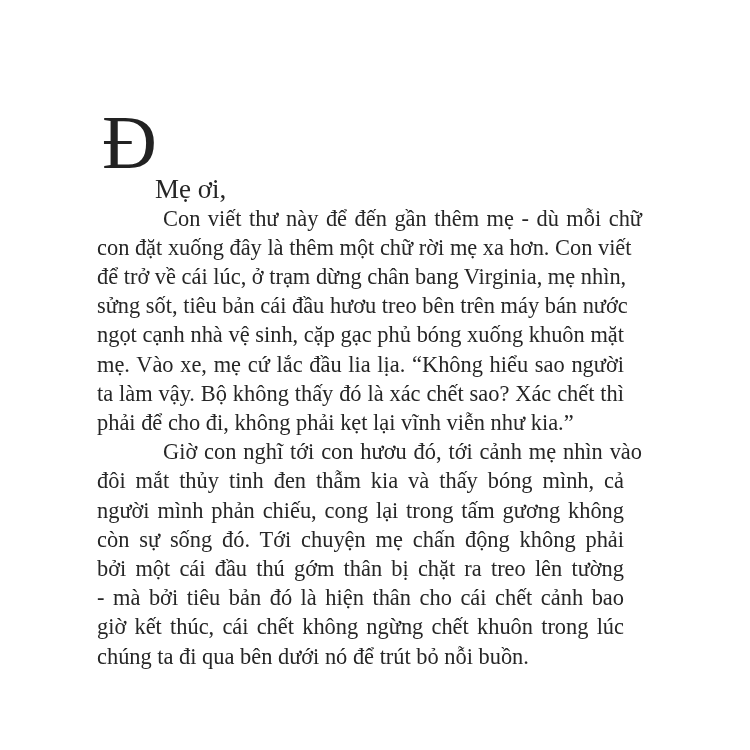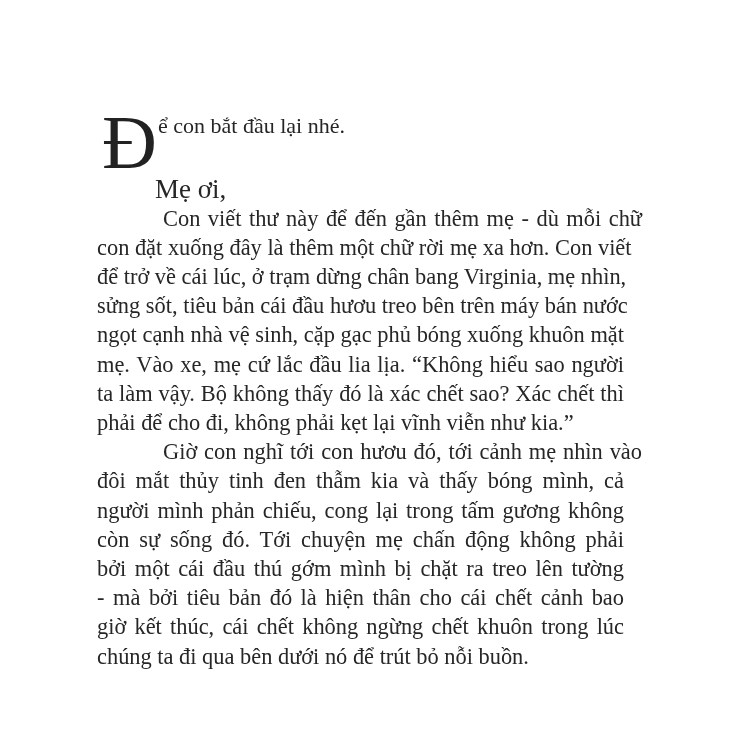--- a/index.html
+++ b/index.html
@@ -66,39 +66,38 @@
       line-height: 28px;
       white-space: nowrap;
     }
   </style>
 </head>
 <body>
 
 <div class="page">
 
   <span class="drop-cap">Đ</span>
-  <span class="opening">ể con bắt đầu lại nhé.</span>
 
   <span class="salutation">Mẹ ơi,</span>
 
   <div>
     <div class="line indent" style="top:205px">Con viết thư này để đến gần thêm mẹ - dù mỗi chữ</div>
     <div class="line" style="top:234px">con đặt xuống đây là thêm một chữ rời mẹ xa hơn. Con viết</div>
     <div class="line" style="top:263px">để trở về cái lúc, ở trạm dừng chân bang Virginia, mẹ nhìn,</div>
     <div class="line" style="top:292px">sửng sốt, tiêu bản cái đầu hươu treo bên trên máy bán nước</div>
     <div class="line" style="top:321px">ngọt cạnh nhà vệ sinh, cặp gạc phủ bóng xuống khuôn mặt</div>
     <div class="line" style="top:351px">mẹ. Vào xe, mẹ cứ lắc đầu lia lịa. “Không hiểu sao người</div>
     <div class="line" style="top:380px">ta làm vậy. Bộ không thấy đó là xác chết sao? Xác chết thì</div>
     <div class="line last" style="top:409px">phải để cho đi, không phải kẹt lại vĩnh viễn như kia.”</div>
   </div>
 
   <div>
     <div class="line indent" style="top:438px">Giờ con nghĩ tới con hươu đó, tới cảnh mẹ nhìn vào</div>
     <div class="line" style="top:467px">đôi mắt thủy tinh đen thẫm kia và thấy bóng mình, cả</div>
     <div class="line" style="top:497px">người mình phản chiếu, cong lại trong tấm gương không</div>
     <div class="line" style="top:526px">còn sự sống đó. Tới chuyện mẹ chấn động không phải</div>
-    <div class="line" style="top:555px">bởi một cái đầu thú gớm mình bị chặt ra treo lên tường</div>
+    <div class="line" style="top:555px">bởi một cái đầu thú gớm thân bị chặt ra treo lên tường</div>
     <div class="line" style="top:584px">- mà bởi tiêu bản đó là hiện thân cho cái chết cảnh bao</div>
     <div class="line" style="top:613px">giờ kết thúc, cái chết không ngừng chết khuôn trong lúc</div>
     <div class="line last" style="top:643px">chúng ta đi qua bên dưới nó để trút bỏ nỗi buồn.</div>
   </div>
 
 </div>
 
 </body></html>

